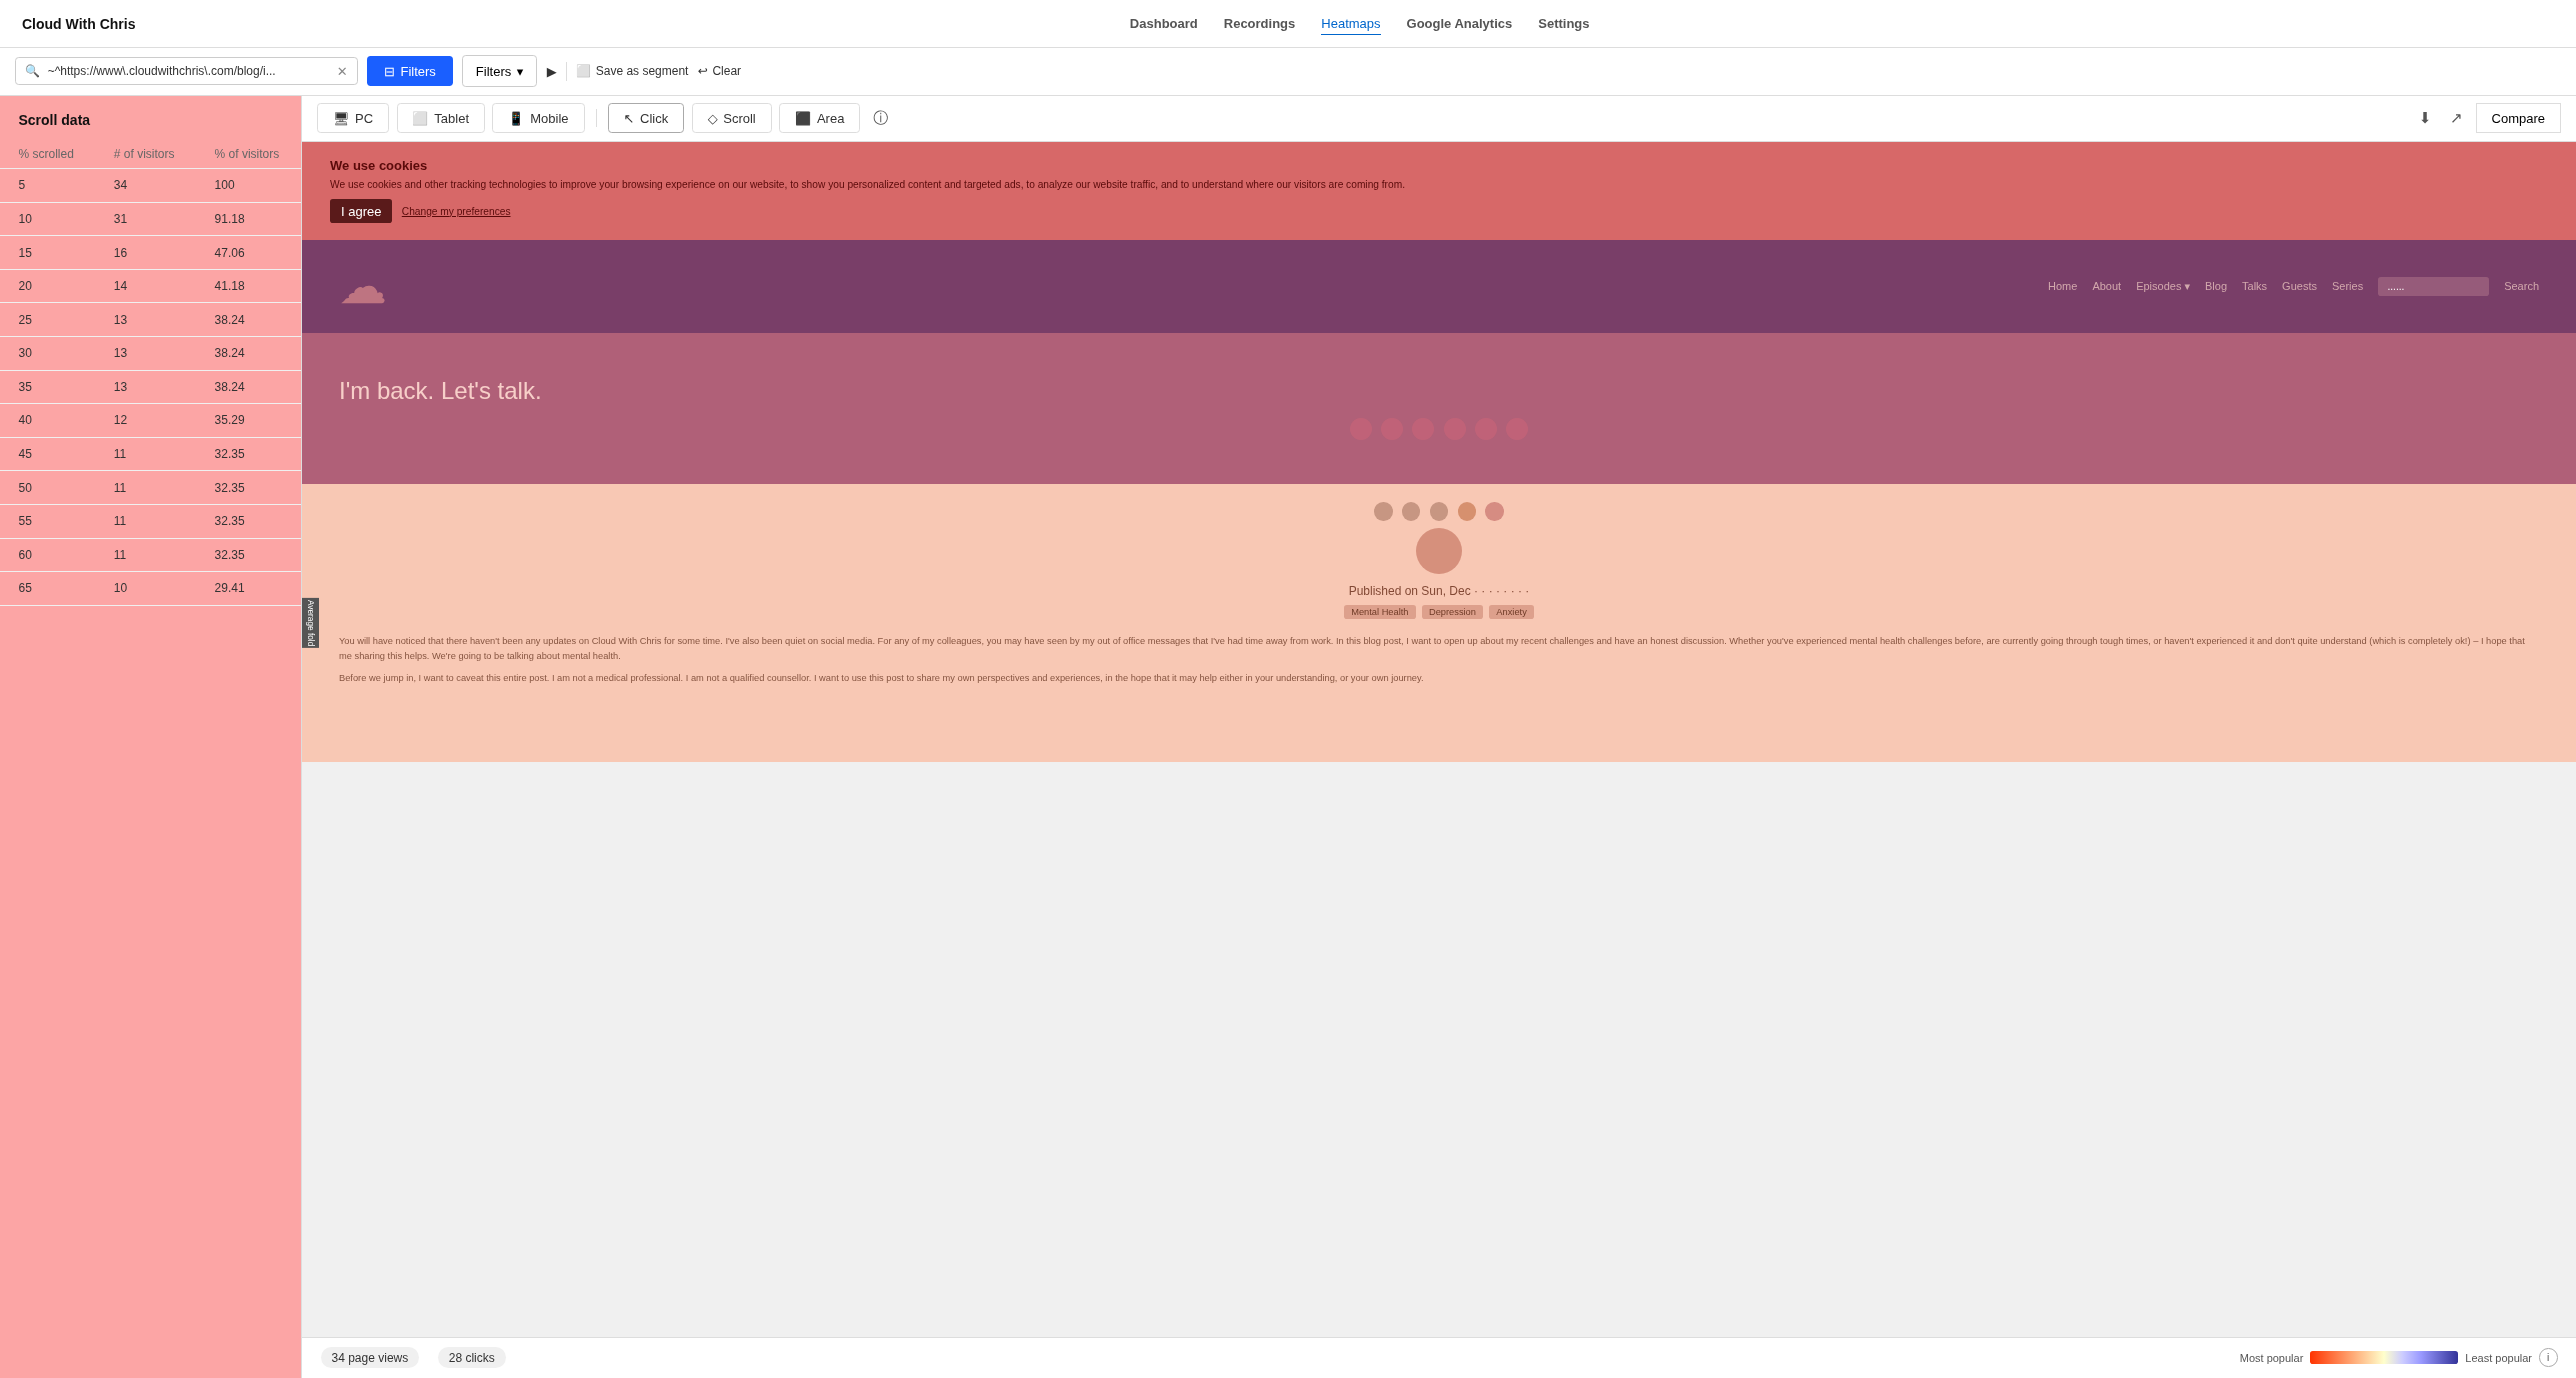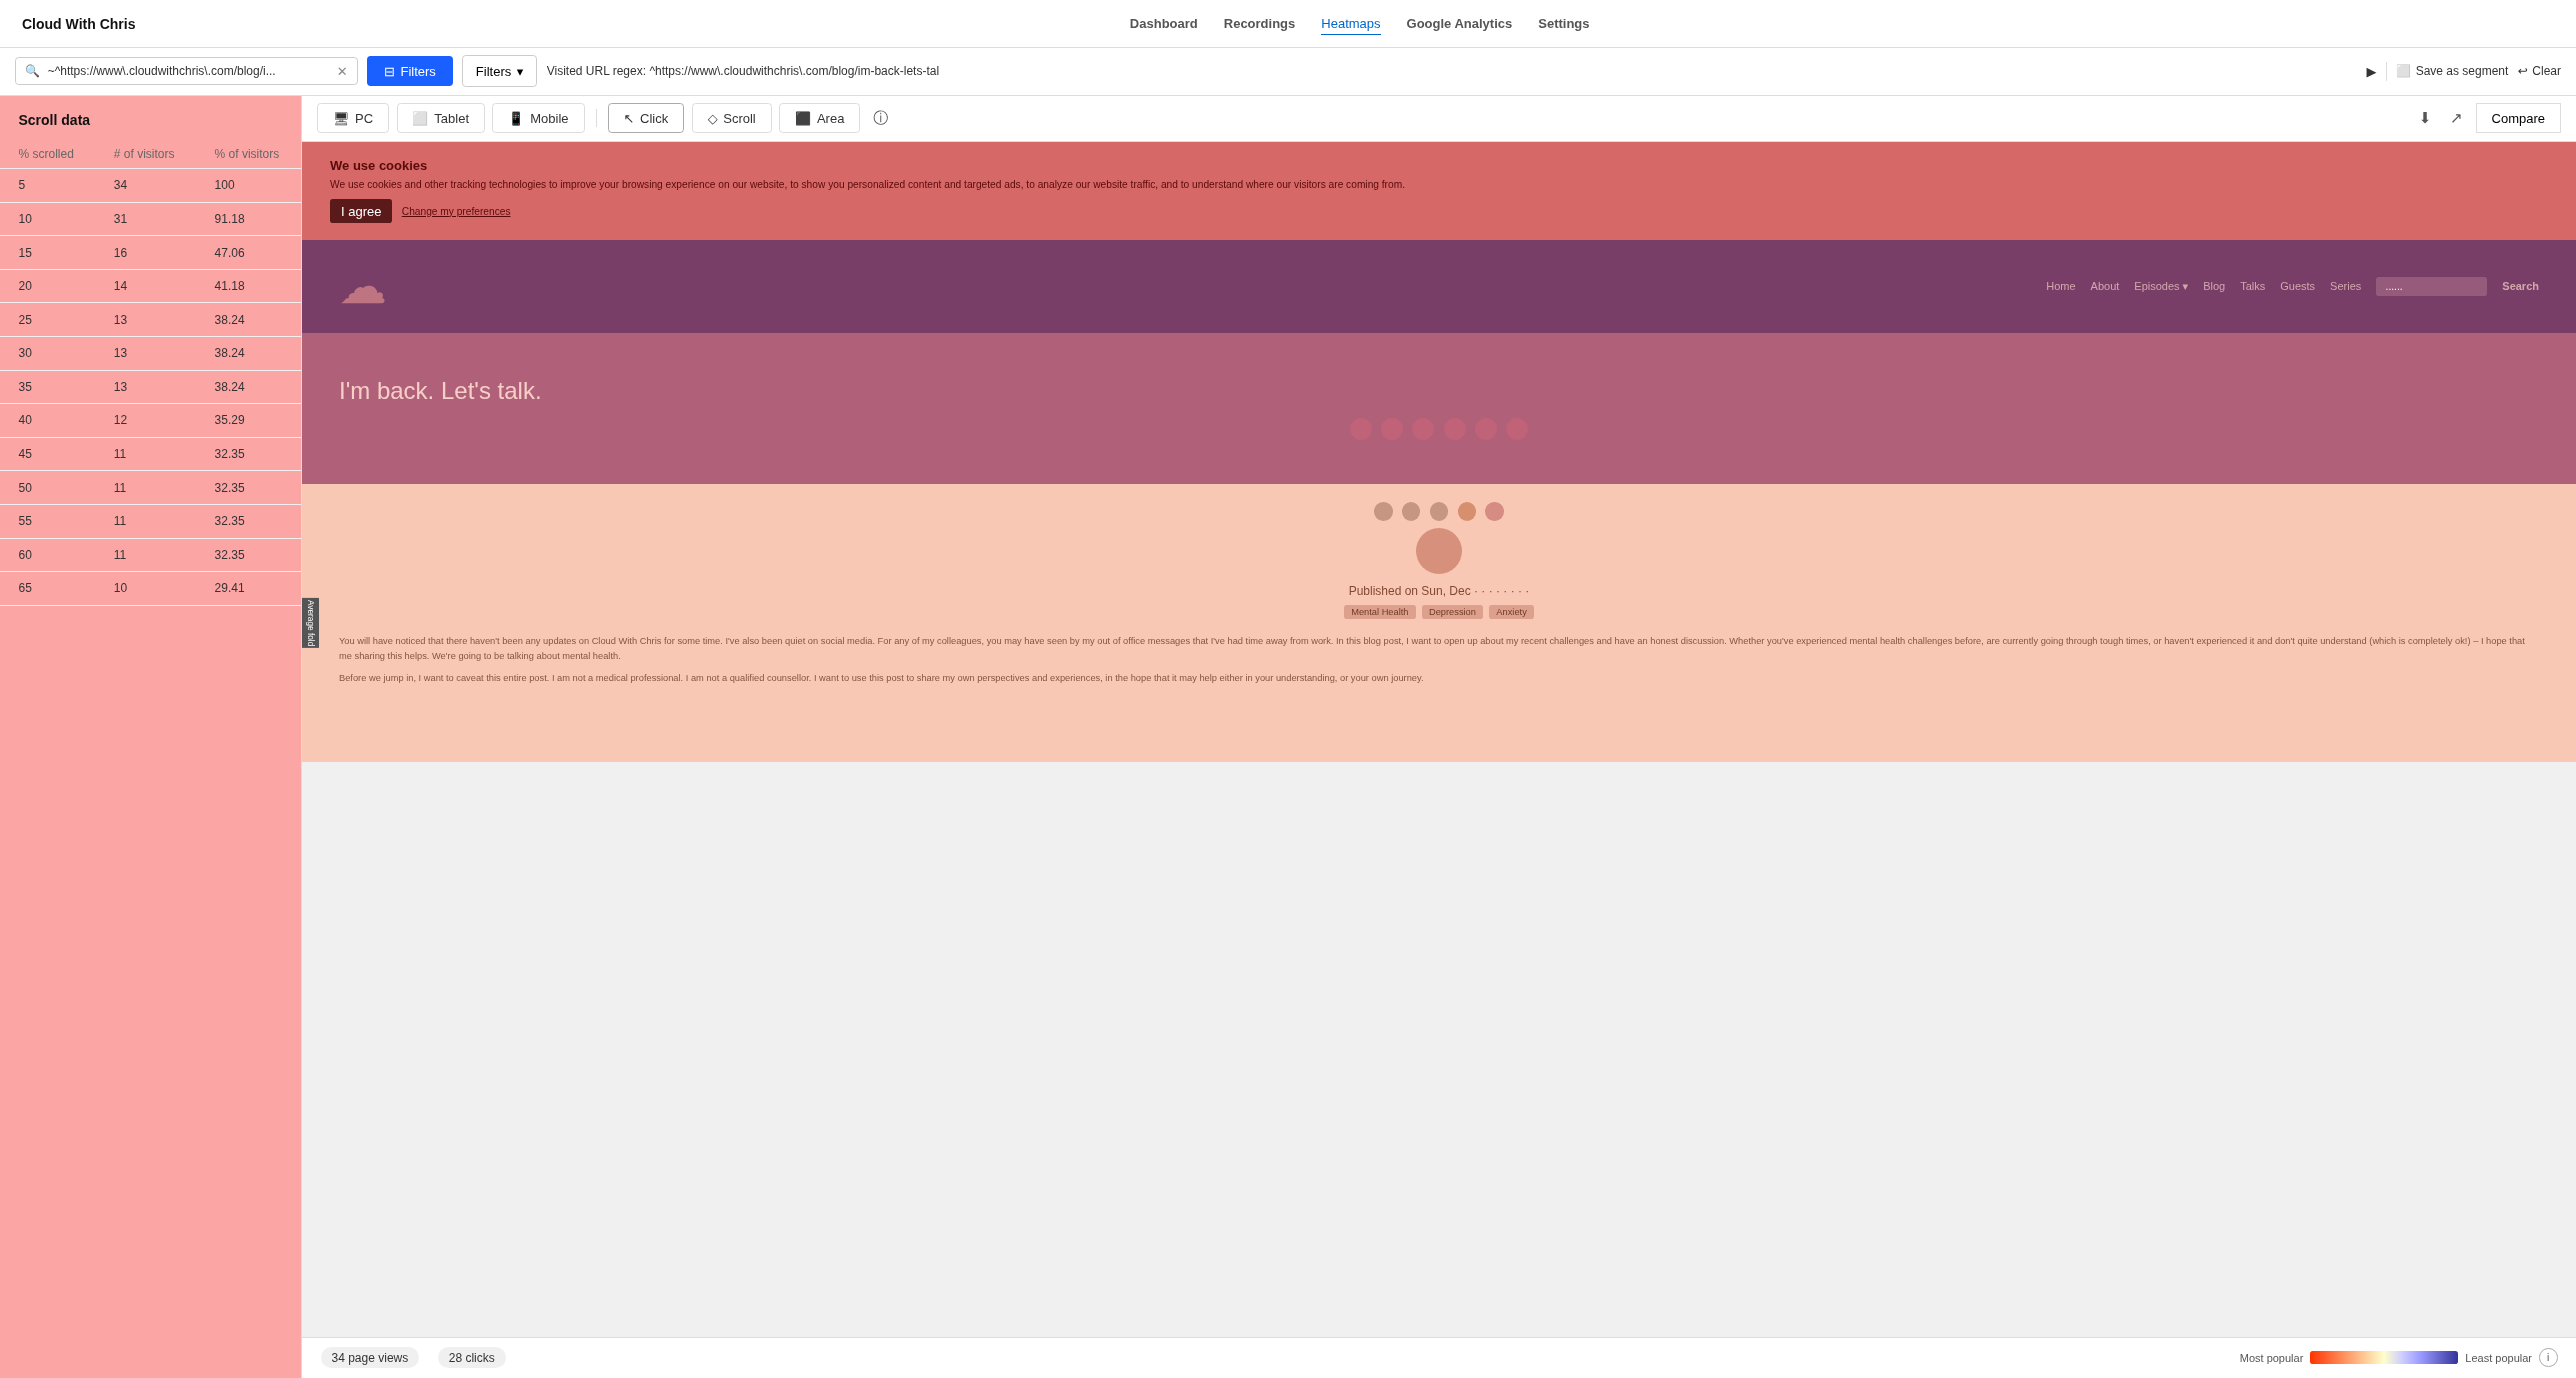--- a/index.html
+++ b/index.html
@@ -171,21 +171,20 @@
     <span class="close-icon">✕</span>
   </div>
   <button class="filter-btn">
     <span>⊟</span>
     <span>Filters</span>
   </button>
   <button class="segments-btn">
     <span>Filters</span>
     <span>▾</span>
   </button>
-  <span class="visited-url-label">Visited URL regex: ^https://www\.cloudwithchris\.com/blog/im-back-lets-tal</span>
   <span style="font-size:13px; color:#333; cursor:pointer;">▶</span>
   <div class="divider-line"></div>
   <button class="save-segment-btn">
     <span>⬜</span>
     <span>Save as segment</span>
   </button>
   <button class="clear-btn">
     <span>↩</span>
     <span>Clear</span>
   </button>
@@ -332,21 +331,21 @@
           </div>
           <div class="nav-menu">
             <span>Home</span>
             <span>About</span>
             <span>Episodes ▾</span>
             <span>Blog</span>
             <span>Talks</span>
             <span>Guests</span>
             <span>Series</span>
             <input class="search-bar" value="......" readonly="" style="">
-            <span style="font-size:11px; color:rgba(220,180,180,0.9); cursor:pointer;font-weight:bold;">Search</span>
+            <span style="font-size:11px; color:rgba(220,180,180,0.9); cursor:pointer;">Search</span>
           </div>
         </div>
 
         <div class="site-hero">
           <div class="hero-title">I'm back. Let's talk.</div>
           <div class="social-icons">
             <div class="social-icon"></div>
             <div class="social-icon"></div>
             <div class="social-icon"></div>
             <div class="social-icon"></div>

